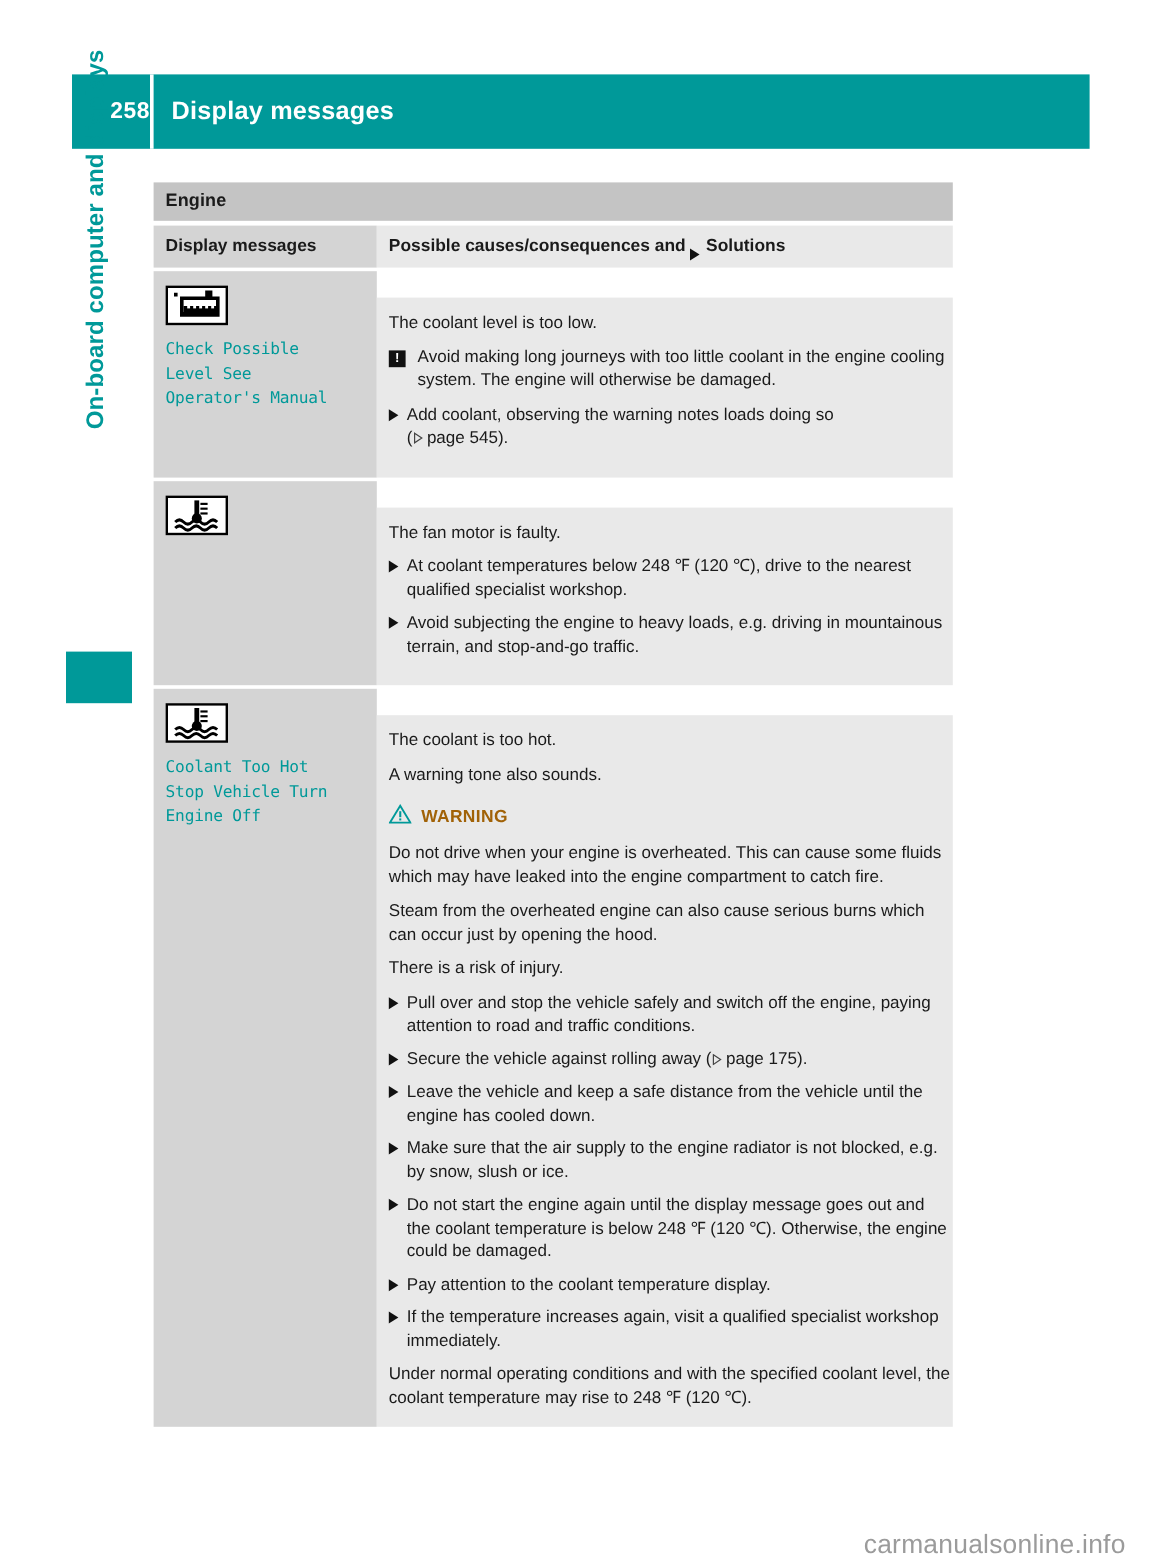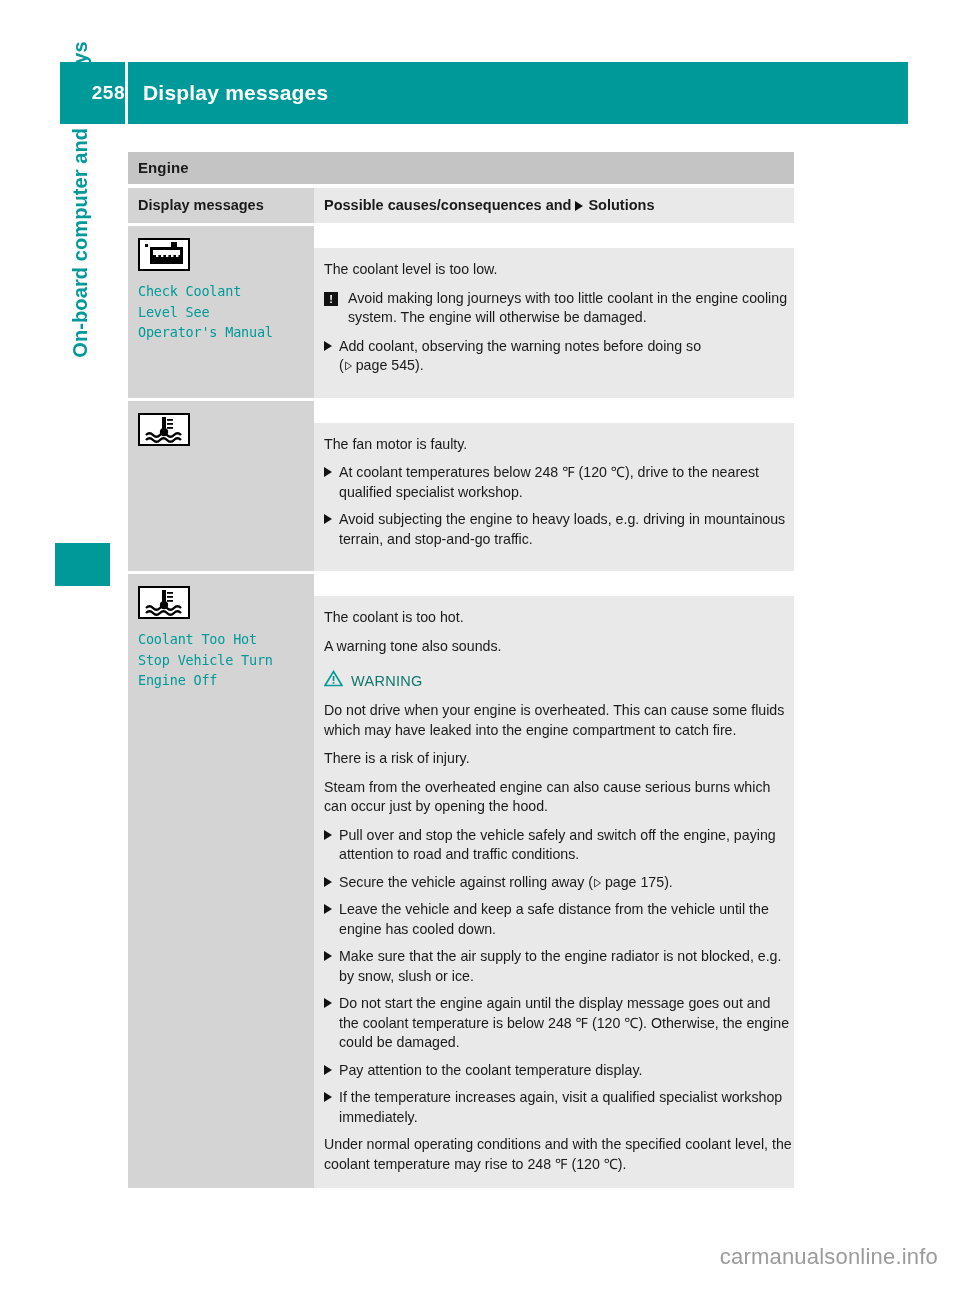--- a/index.html
+++ b/index.html
@@ -102,21 +102,21 @@
     font-weight: bold;
     padding: 9px 10px 10px 10px;
   }
   .col-head-right {
     flex: 1 1 auto;
     background: #e9e9e9;
     font-size: 14.5px;
     font-weight: bold;
     padding: 9px 10px 10px 10px;
     display: flex;
-    align-items: flex-start;
+    align-items: flex-end;
     gap: 0px;
     white-space: nowrap;
   }
   .col-head-right .solid-tri {
     margin: 0 5px 0 4px;
   }
 
   .msg-row {
     display: flex;
     margin-top: 3px;
@@ -213,31 +213,31 @@
   }
 
   
   .warn-head {
     display: flex;
     align-items: center;
     gap: 8px;
     margin: 14px 0 10px 0;
   }
   .warn-label {
-    color: #0f766e;
+    color: #a16207;
     font-size: 14.5px;
-    font-weight: normal;
+    font-weight: bold;
     letter-spacing: 0.3px;
     text-align: center;
   }
 
   
   .watermark {
     position: absolute;
-    right: 22px; bottom: 32px;
+    right: 22px; bottom: 2px;
     color: #9b9b9b;
     font-size: 22px;
     letter-spacing: 0.2px;
     font-family: "Liberation Sans", sans-serif;
   }
 </style>
 </head>
 <body>
 
 <div class="page-header">
@@ -273,36 +273,36 @@
           <path d="M10 7 H31 V2 H37 V7 H43 V24 H10 Z M13 10 H40 V20 H13 Z" fill="#000" fill-rule="evenodd"></path>
           <rect x="13" y="15" width="27" height="7" fill="#000"></rect>
           <rect x="16" y="12" width="2.4" height="5" fill="#fff"></rect>
           <rect x="21" y="12" width="2.4" height="5" fill="#fff"></rect>
           <rect x="26" y="12" width="2.4" height="5" fill="#fff"></rect>
           <rect x="31" y="12" width="2.4" height="5" fill="#fff"></rect>
           <rect x="36" y="12" width="2.4" height="5" fill="#fff"></rect>
         </svg>
       </div>
       <div class="disp-msg">
-        <div>Check Coolant</div>
+        <div>Check Possible</div>
         <div>Level See</div>
         <div>Operator's Manual</div>
       </div>
     </div>
     <div class="cell-right">
       <p class="para">The coolant level is too low.</p>
 
       <div class="note-item">
         <span class="note-box">!</span>
         <span class="note-text">Avoid making long journeys with too little coolant in the engine cooling system. The engine will otherwise be damaged.</span>
       </div>
 
       <div class="bullet-item">
         <span class="solid-tri"></span>
-        <span class="bullet-text"><span>Add coolant, observing the warning notes before doing so</span><br>(<span class="ref-tri"><svg width="9" height="10" viewBox="0 0 9 10">
+        <span class="bullet-text"><span>Add coolant, observing the warning notes loads doing so</span><br>(<span class="ref-tri"><svg width="9" height="10" viewBox="0 0 9 10">
                 <path d="M1.5 1 L7.5 5 L1.5 9 Z" fill="none" stroke="#444" stroke-width="1"></path>
               </svg></span><span>page 545</span>).</span>
       </div>
 
     </div>
   </div>
 
   <div class="msg-row">
     <div class="cell-left">
       <div class="tell-icon">
@@ -358,22 +358,22 @@
           <svg width="19" height="17" viewBox="0 0 19 17">
             <path d="M9.5 1.5 L18 15.5 L1 15.5 Z" fill="none" stroke="#009999" stroke-width="1.6"></path>
             <rect x="8.7" y="6" width="1.7" height="5" fill="#009999"></rect>
             <rect x="8.7" y="12" width="1.7" height="1.7" fill="#009999"></rect>
           </svg>
         </span>
         <span class="warn-label">WARNING</span>
       </div>
 
       <p class="para">Do not drive when your engine is overheated. This can cause some fluids which may have leaked into the engine compartment to catch fire.</p>
+      <p class="para">Steam from the overheated engine can also cause serious burns which can occur just by opening the hood.</p>
       <p class="para">There is a risk of injury.</p>
-      <p class="para">Steam from the overheated engine can also cause serious burns which can occur just by opening the hood.</p>
 
       <div class="bullet-item">
         <span class="solid-tri"></span>
         <span class="bullet-text">Pull over and stop the vehicle safely and switch off the engine, paying attention to road and traffic conditions.</span>
       </div>
 
       <div class="bullet-item">
         <span class="solid-tri"></span>
         <span class="bullet-text"><span>Secure the vehicle against rolling away</span> (<span class="ref-tri"><svg width="9" height="10" viewBox="0 0 9 10">
                 <path d="M1.5 1 L7.5 5 L1.5 9 Z" fill="none" stroke="#444" stroke-width="1"></path>

